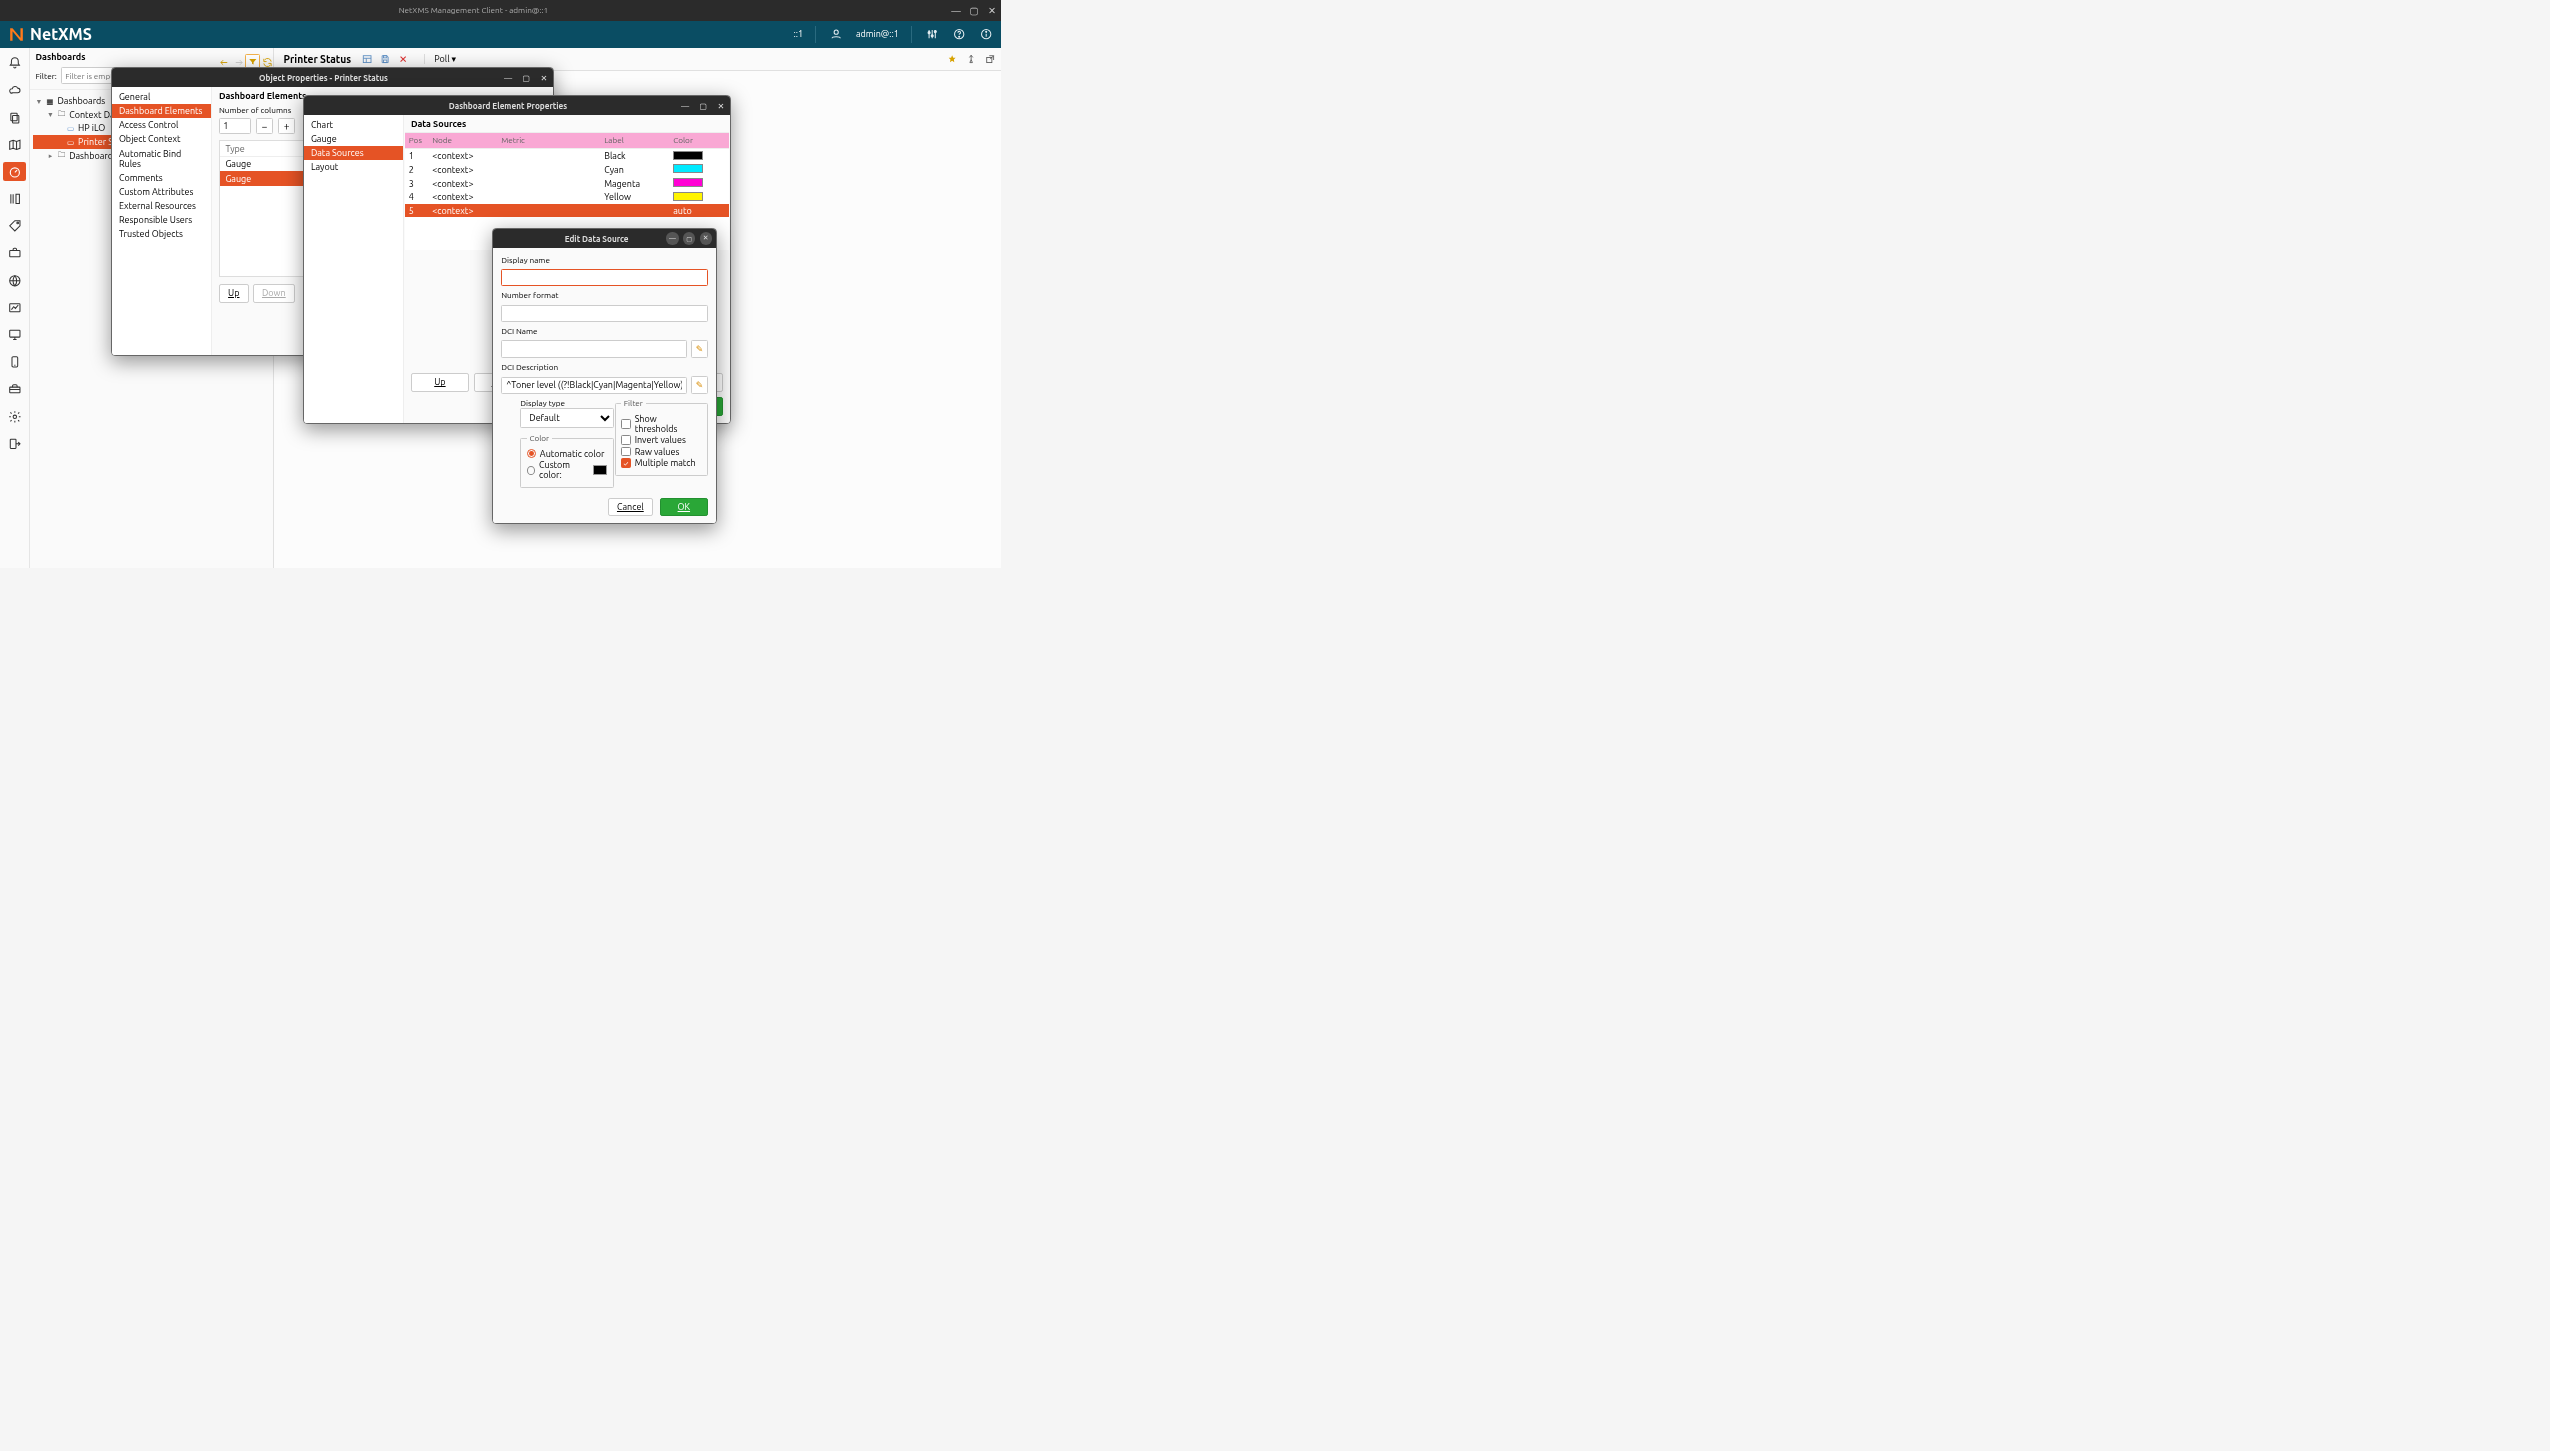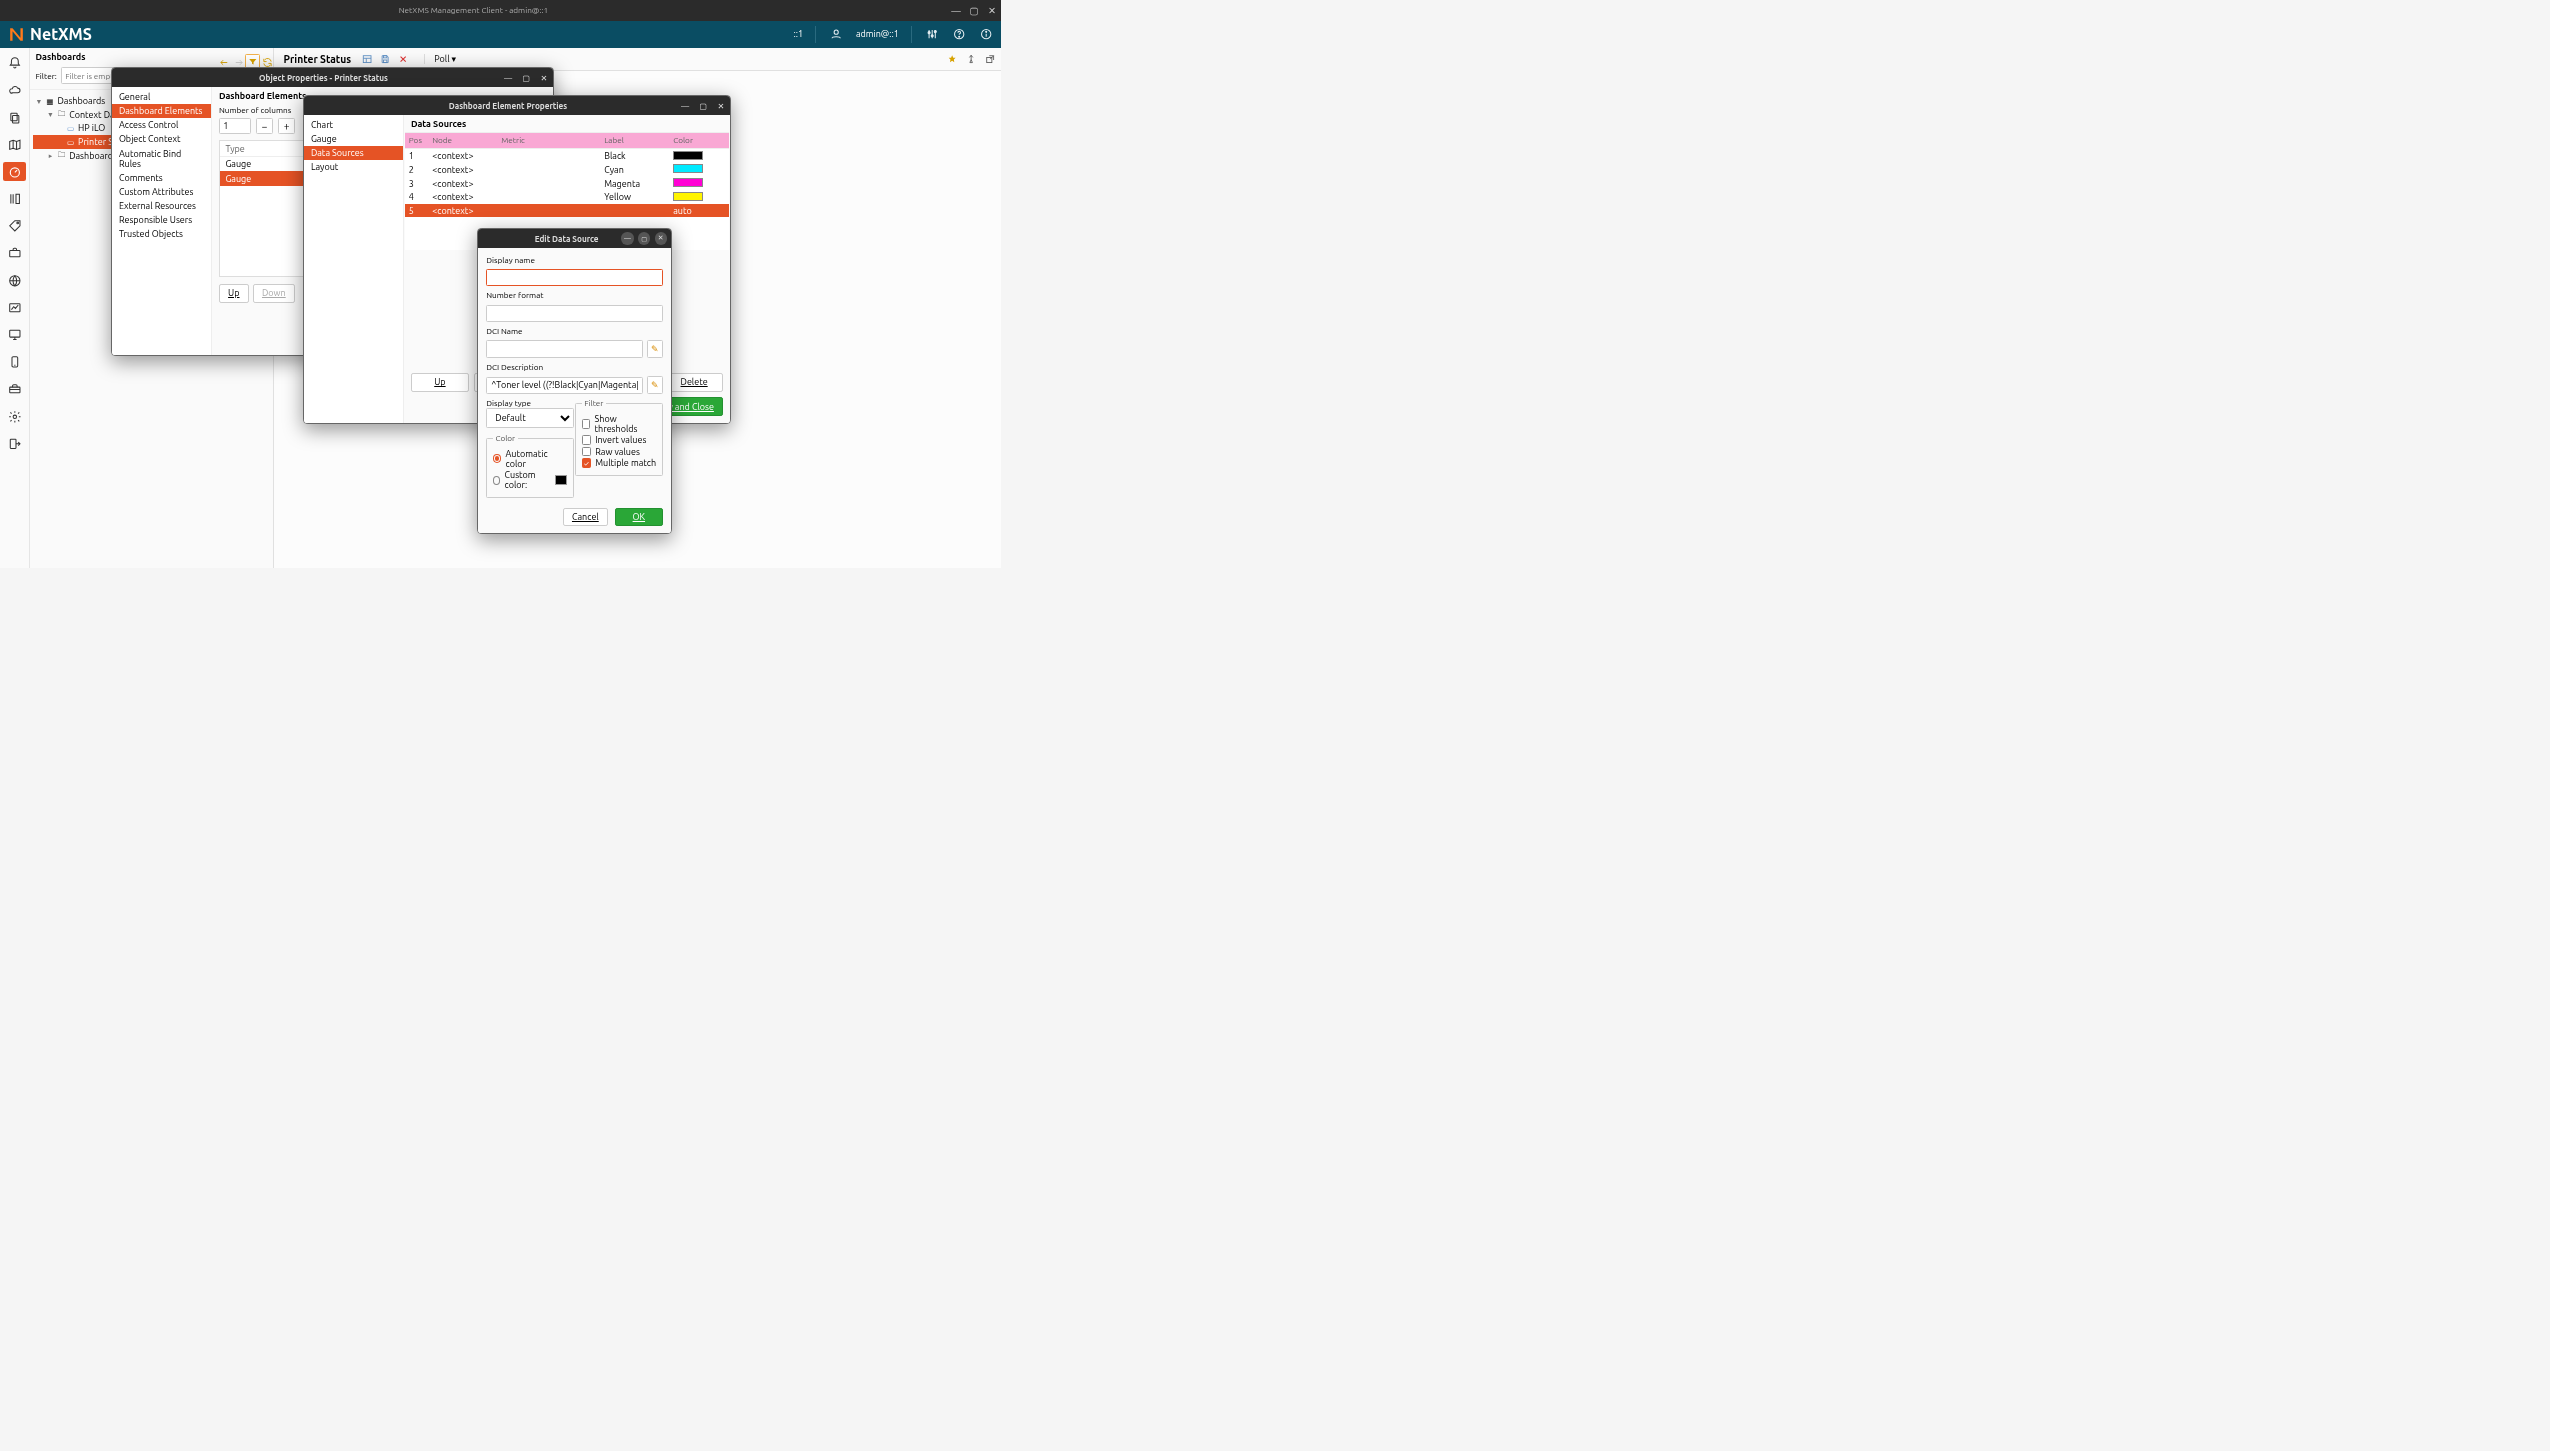--- a/index.html
+++ b/index.html
@@ -72,21 +72,21 @@
 .swatch { width:30px; height:9px; border:0.7px solid #888; display:inline-block;}
 .ds-btnrow { display:flex; gap:5.5px; padding:5.5px 6.9px;}
 .ds-btnrow .btn { flex:1;}
 .ds-btnrow2 { display:flex; gap:5.5px; padding:0 6.9px 6.9px; justify-content:flex-end;}
 
 .eds-body { padding:6.9px 8.2px; display:flex; flex-direction:column; gap:4.1px; background:#fafafa;}
 .eds-body label { font-size:8.2px; }
 .eds-body input[type=text] { width:100%; border:0.7px solid #ccc; border-radius:1.4px; padding:2.7px 4.1px; font-size:9px; background:#fff;}
 .eds-body .wand { width:18px; height:18px; border:0.7px solid #ccc; background:#fff; border-radius:1.4px; display:flex; align-items:center; justify-content:center; color:#d88b00;}
 .rowflex { display:flex; gap:4.1px; align-items:center;}
-.two { display:flex; gap:1px;}
+.two { display:flex; gap:1px;margin-left:19px;}
 .two > div { flex:1;}
 select { width:100%; border:0.7px solid #ccc; border-radius:1.4px; padding:2.7px 4.1px; background:#fff; font-size:9px;}
 fieldset { border:0.7px solid #ccc; border-radius:1.4px; padding:4.1px 5.5px 5.5px; margin:0;}
 legend { font-size:8.2px; color:#555; padding:0 2.7px;}
 .chk { display:flex; align-items:center; gap:4.1px; font-size:9px; margin:1.4px 0;}
 .cbox { width:9.6px; height:9.6px; border:0.7px solid #888; border-radius:1.4px; display:inline-flex; align-items:center; justify-content:center; font-size:6.9px; background:#fff;}
 .cbox.checked { background:#e55325; border-color:#e55325; color:#fff;}
 .rad { width:9px;height:9px;border:0.7px solid #888;border-radius:50%;display:inline-flex;align-items:center;justify-content:center;}
 .rad .dot{width:4.8px;height:4.8px;border-radius:50%;}
 .rad.sel{border-color:#e55325;} .rad.sel .dot{background:#e55325;}
@@ -462,21 +462,21 @@
       </div>
       <div class="ds-btnrow2">
         <button class="btn">Cancel</button>
         <button class="btn">Apply</button>
         <button class="btn primary">Apply and Close</button>
       </div>
     </div>
   </div>
 </div>
 
-<div class="dialog" style="left:477px; top:228px; width:195px;">
+<div class="dialog" style="left:492px; top:228px; width:225px;">
   <div class="dlg-titlebar">
     <div class="dtitle">Edit Data Source</div>
     <div class="dbtn" style="background:#555;border-radius:50%;width:12.4px;height:12.4px;margin:0 2.1px;font-size:6.9px">—</div>
     <div class="dbtn" style="background:#555;border-radius:50%;width:12.4px;height:12.4px;margin:0 2.1px;font-size:6.2px">▢</div>
     <div class="dbtn" style="background:#555;border-radius:50%;width:12.4px;height:12.4px;margin:0 4.1px 0 2.1px;font-size:6.9px">✕</div>
   </div>
   <div class="eds-body">
     <label>Display name</label>
     <input type="text" class="focusbox" value="" style="">
     <label>Number format</label>

